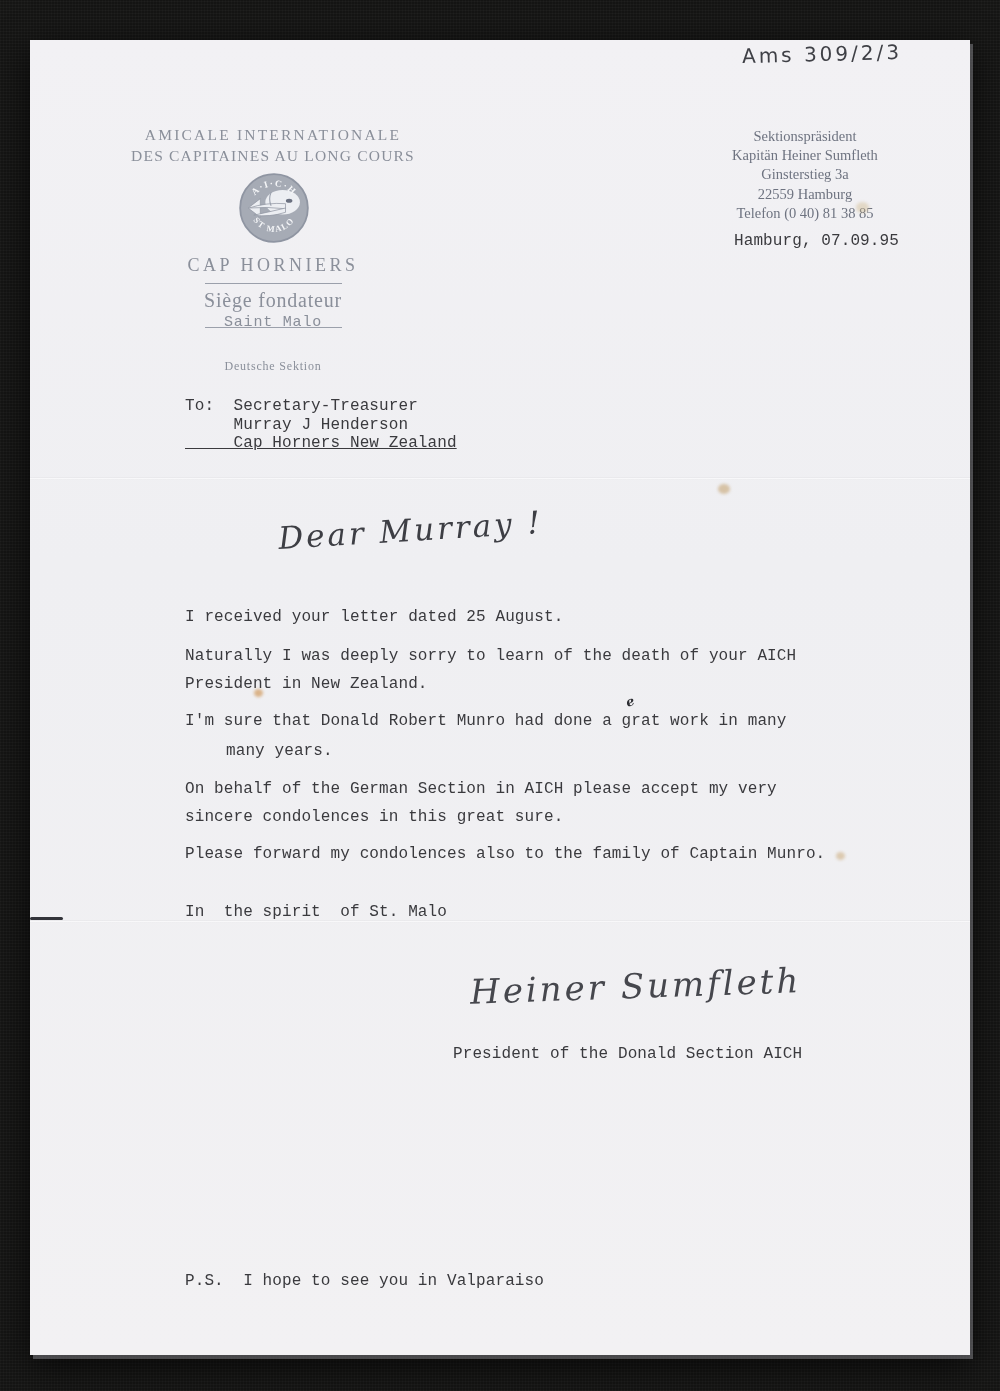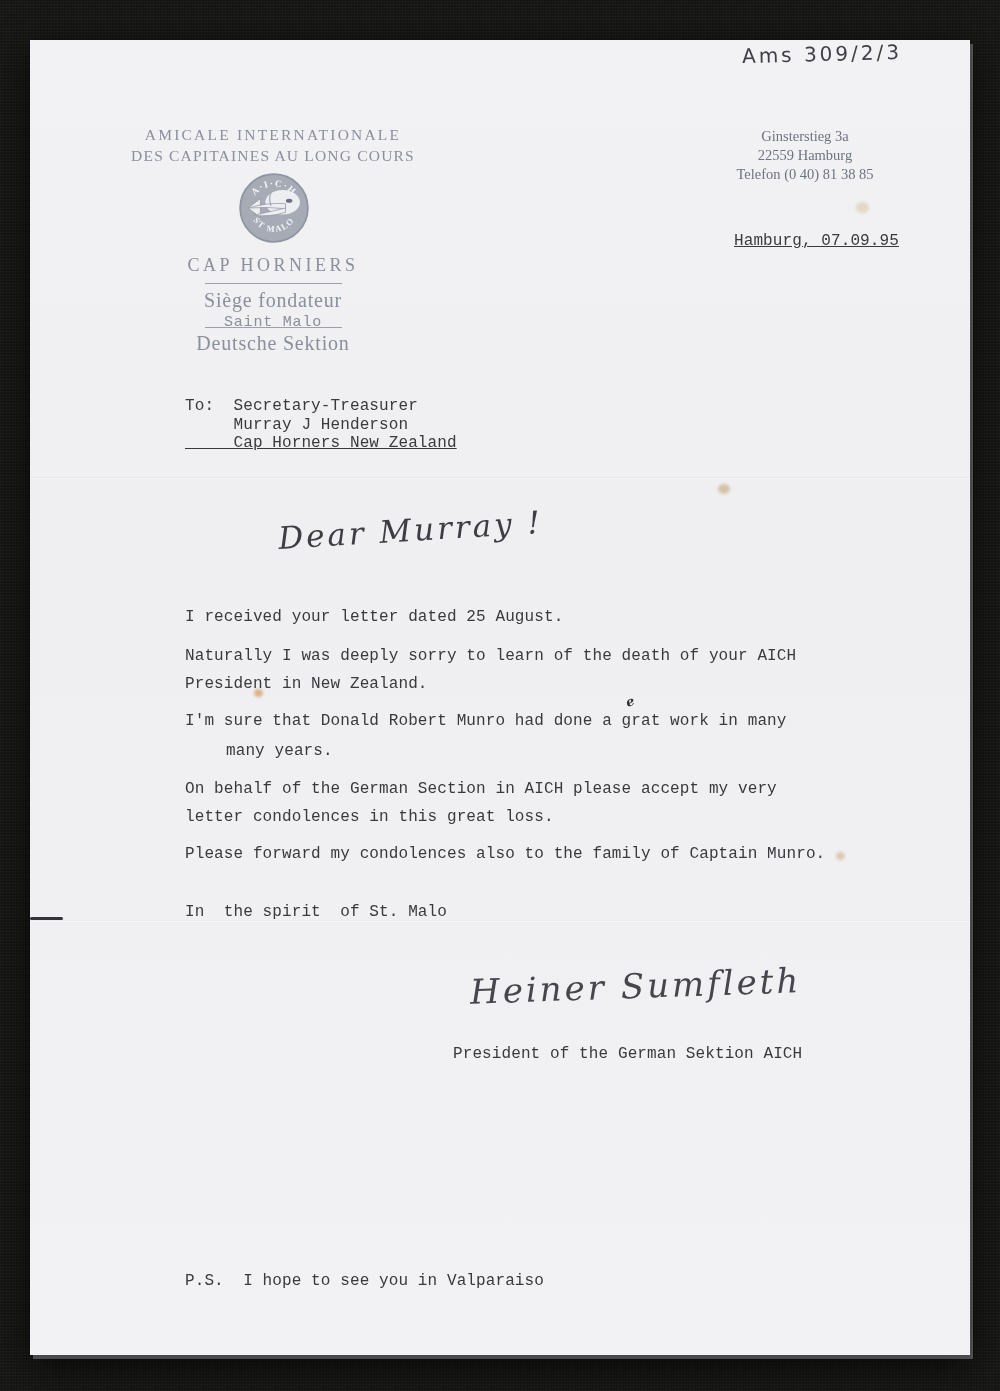--- a/index.html
+++ b/index.html
@@ -74,53 +74,55 @@
   <div class="lh-block" style="top:215px">
     <div class="lhserif" style="font-size:18px;letter-spacing:3.5px;">CAP  HORNIERS</div>
   </div>
   <div class="rule" style="left:175px;top:243px;width:137px;"></div>
   <div class="lh-block" style="top:249px">
     <div class="lhserif" style="font-size:20px;letter-spacing:0.8px;">Siège fondateur</div>
     <div class="lhserif" style="font-size:15px;letter-spacing:0.8px;margin-top:2px;font-family:Liberation Mono, monospace;">Saint Malo</div>
   </div>
   <div class="rule" style="left:175px;top:287px;width:137px;"></div>
   <div class="lh-block" style="top:292px">
-    <div class="lhserif" style="font-size:20px;letter-spacing:0.8px;">Deutsche Sektion</div>
+    <div class="lhserif" style="font-size:12px;letter-spacing:0.8px;margin-top:27px;">Deutsche Sektion</div>
   </div>
 
   <div class="sender-block">
+    <div>Sektionspräsident</div>
+    <div>Kapitän Heiner Sumfleth</div>
     <div>Ginsterstieg 3a</div>
     <div>22559 Hamburg</div>
     <div>Telefon (0 40) 81 38 85</div>
   </div>
-  <div class="type" style="left:704px;top:192px;text-decoration:underline;">Hamburg, 07.09.95</div>
+  <div class="type" style="left:704px;top:192px;">Hamburg, 07.09.95</div>
 
   <div>
     <div class="type" style="left:155px;top:357px;">To:  Secretary-Treasurer</div>
     <div class="type" style="left:155px;top:376px;">     Murray J Henderson</div>
     <div class="type" style="left:155px;top:394px;text-decoration:underline;">     Cap Horners New Zealand</div>
   </div>
 
   <div class="hand" style="left:248px;top:472px;font-size:31px;letter-spacing:3px;transform:rotate(-3.5deg);">Dear Murray !</div>
 
   <div>
     <div class="type" style="left:155px;top:568px;">I received your letter dated 25 August.</div>
     <div class="type" style="left:155px;top:607px;">Naturally I was deeply sorry to learn of the death of your AICH</div>
     <div class="type" style="left:155px;top:635px;">President in New Zealand.</div>
     <div class="type" style="left:155px;top:672px;">I'm sure that Donald Robert Munro had done a grat work in many</div>
     <div class="type" style="left:155px;top:702px;padding-left:41px;">many years.</div>
     <div class="type" style="left:155px;top:740px;">On behalf of the German Section in AICH please accept my very</div>
-    <div class="type" style="left:155px;top:768px;">letter condolences in this great loss.</div>
+    <div class="type" style="left:155px;top:768px;">sincere condolences in this great sure.</div>
     <div class="type" style="left:155px;top:805px;">Please forward my condolences also to the family of Captain Munro.</div>
     <div class="type" style="left:155px;top:863px;">In  the spirit  of St. Malo</div>
     <div class="hand" style="left:596px;top:654px;font-size:13px;font-weight:bold;color:#2e2f34;transform:rotate(-18deg);">e</div>
   </div>
 
   <div class="hand" style="left:440px;top:926px;font-size:34px;letter-spacing:3px;transform:rotate(-2deg);color:#46474d;">Heiner Sumfleth</div>
-  <div class="type" style="left:423px;top:1005px;">President of the German Sektion AICH</div>
+  <div class="type" style="left:423px;top:1005px;">President of the Donald Section AICH</div>
 
   <div class="type" style="left:155px;top:1232px;">P.S.  I hope to see you in Valparaiso</div>
 
   <div class="fold" style="top:437px;"></div>
   <div class="fold" style="top:880px;"></div>
   <div class="pen-dash" style="left:0;top:877px;width:33px;height:3px;"></div>
 
   <div class="stain" style="left:688px;top:444px;width:12px;height:10px;background:rgba(190,150,90,0.5);"></div>
   <div class="stain" style="left:224px;top:649px;width:9px;height:8px;background:rgba(200,130,50,0.55);"></div>
   <div class="stain" style="left:806px;top:812px;width:9px;height:8px;background:rgba(195,155,95,0.45);"></div>

